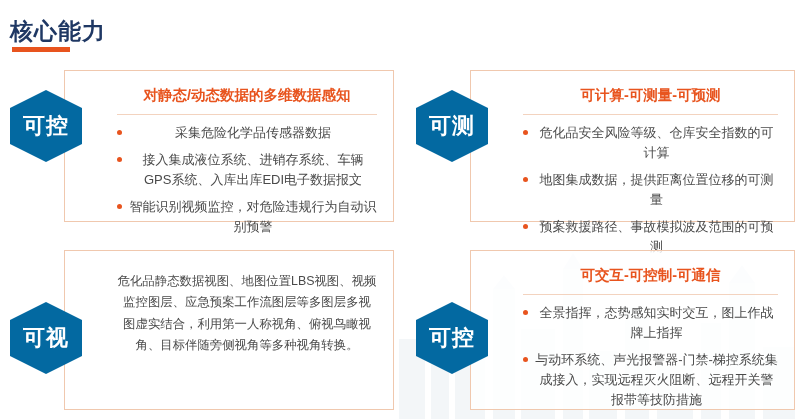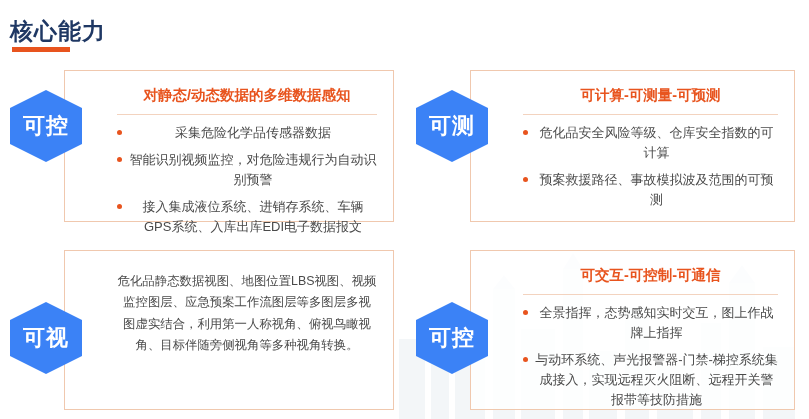--- a/index.html
+++ b/index.html
@@ -62,21 +62,21 @@
   }
   .card.c1 { left: 64px;  top: 8px;   width: 330px; height: 152px; }
   .card.c2 { left: 470px; top: 8px;   width: 325px; height: 152px; }
   .card.c3 { left: 64px;  top: 188px; width: 330px; height: 160px; }
   .card.c4 { left: 470px; top: 188px; width: 325px; height: 160px; }
 
   .badge {
     position: absolute;
     width: 72px;
     height: 72px;
-    background: #3b82f6;
+    background: #0369a1;
     color: #ffffff;
     font-size: 22px;
     font-weight: bold;
     letter-spacing: 1px;
     display: flex;
     align-items: center;
     justify-content: center;
     clip-path: polygon(50% 0%, 100% 25%, 100% 75%, 50% 100%, 0% 75%, 0% 25%);
   }
   .badge.b1 { left: 10px;  top: 28px; }
@@ -156,30 +156,31 @@
 
 <div class="page-title">核心能力</div>
 <div class="title-underline"></div>
 
 <div class="grid">
 
   <div class="card c1">
     <div class="card-heading">对静态/动态数据的多维数据感知</div>
     <ul class="bullets">
       <li>采集危险化学品传感器数据</li>
+      <li>接入集成液位系统、进销存系统、车辆GPS系统、入库出库EDI电子数据报文</li>
       <li>智能识别视频监控，对危险违规行为自动识别预警</li>
-      <li>接入集成液位系统、进销存系统、车辆GPS系统、入库出库EDI电子数据报文</li>
     </ul>
   </div>
   <div class="badge b1">可控</div>
 
   <div class="card c2">
     <div class="card-heading">可计算-可测量-可预测</div>
     <ul class="bullets">
       <li>危化品安全风险等级、仓库安全指数的可计算</li>
+      <li>地图集成数据，提供距离位置位移的可测量</li>
       <li>预案救援路径、事故模拟波及范围的可预测</li>
     </ul>
   </div>
   <div class="badge b2">可测</div>
 
   <div class="card c3">
     <p class="para">危化品静态数据视图、地图位置LBS视图、视频监控图层、应急预案工作流图层等多图层多视图虚实结合，利用第一人称视角、俯视鸟瞰视角、目标伴随旁侧视角等多种视角转换。</p>
   </div>
   <div class="badge b3">可视</div>
 

